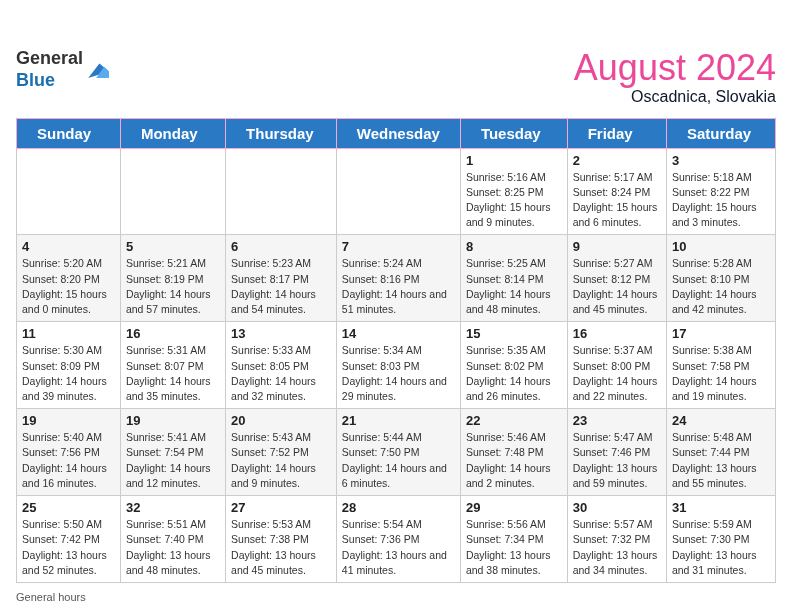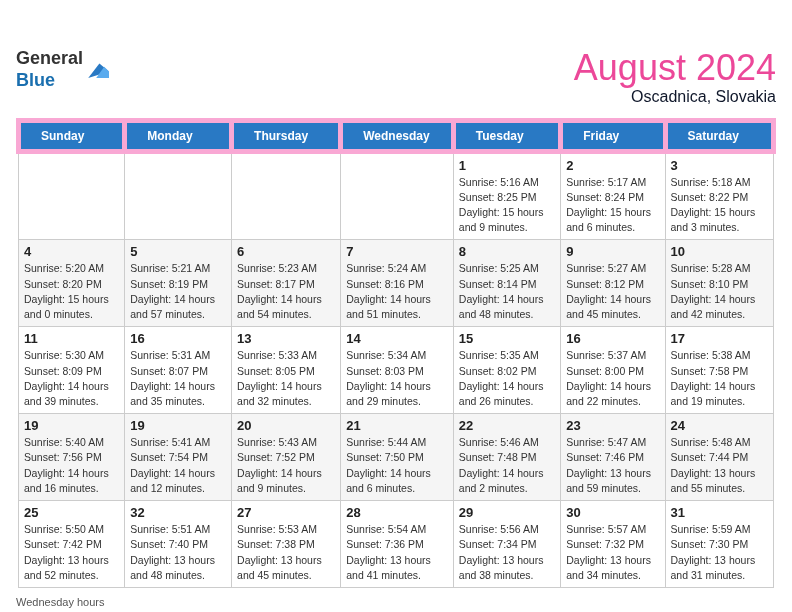--- a/index.html
+++ b/index.html
@@ -49,23 +49,23 @@
     .calendar-table {
       width: 100%;
       border-collapse: collapse;
       font-size: 11px;
     }
     .calendar-table th {
       background-color: #2979c4;
       color: #fff;
       text-align: left;
       padding: 6px 20px;
-      font-size: 12px;
+      font-size: 15px;
       font-weight: bold;
-      border: 5px solid #f9a8d4;
+      border: 1px solid #f9a8d4;
     }
     .calendar-table td {
       border: 1px solid #ccc;
       vertical-align: top;
       padding: 4px 5px;
       width: 113px;
       min-height: 80px;
       background: #fff;
     }
     .calendar-table tr:nth-child(even) td {
@@ -261,14 +261,14 @@
         </td>
         <td>
           <div class="day-number">31</div>
           <div class="day-info">Sunrise: 5:59 AM<br>Sunset: 7:30 PM<br>Daylight: 13 hours and 31 minutes.</div>
         </td>
       </tr>
     </tbody>
 </table>
 
 <div class="footer">
-  <span>Wednesday hours</span>
+  <span>General hours</span>
 </div>
 
 </body></html>

